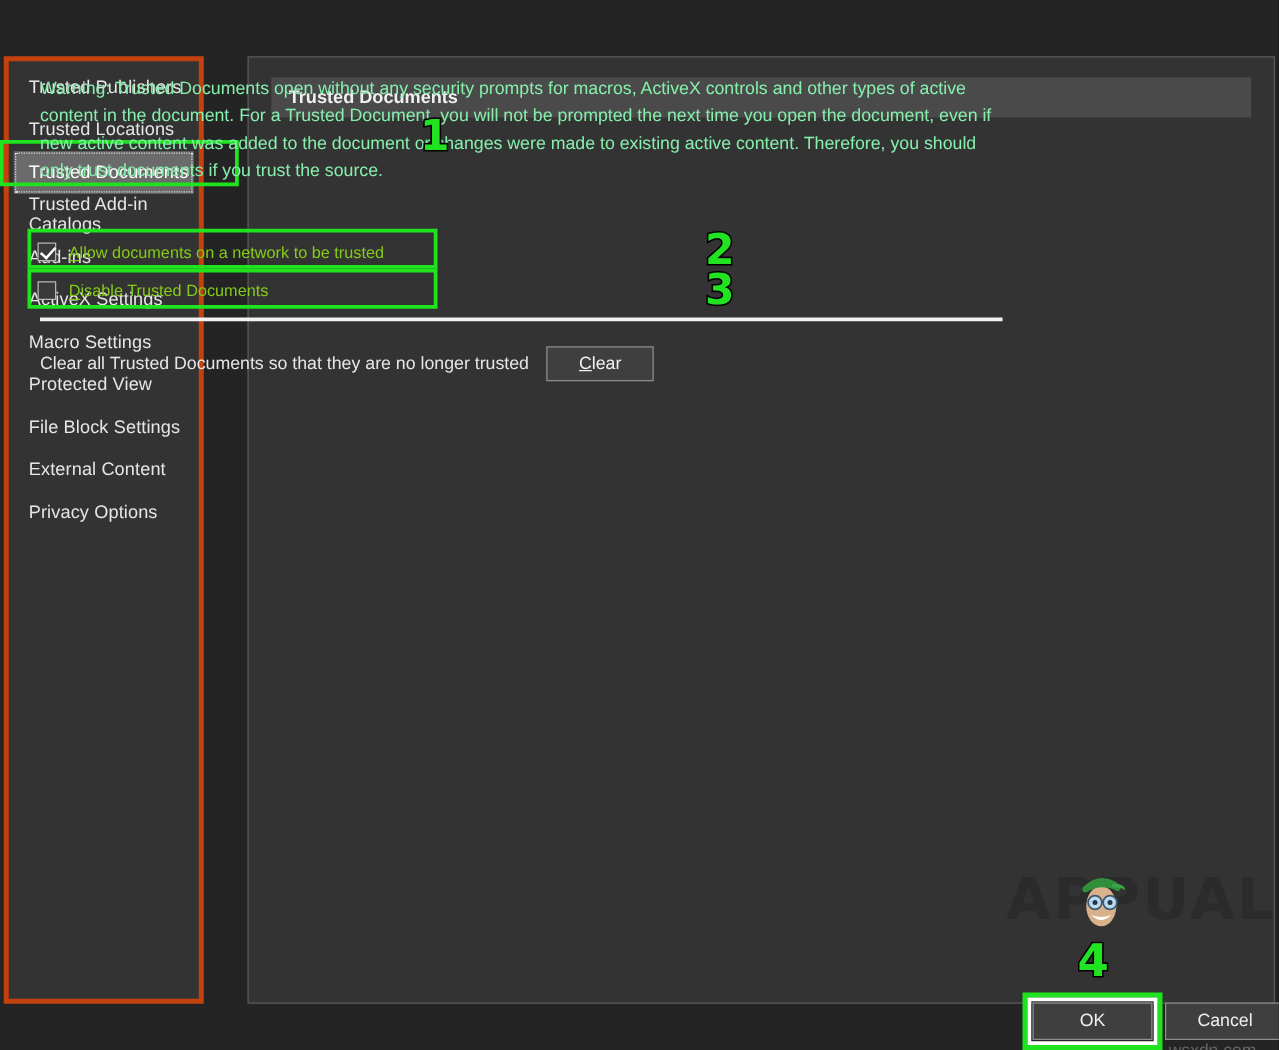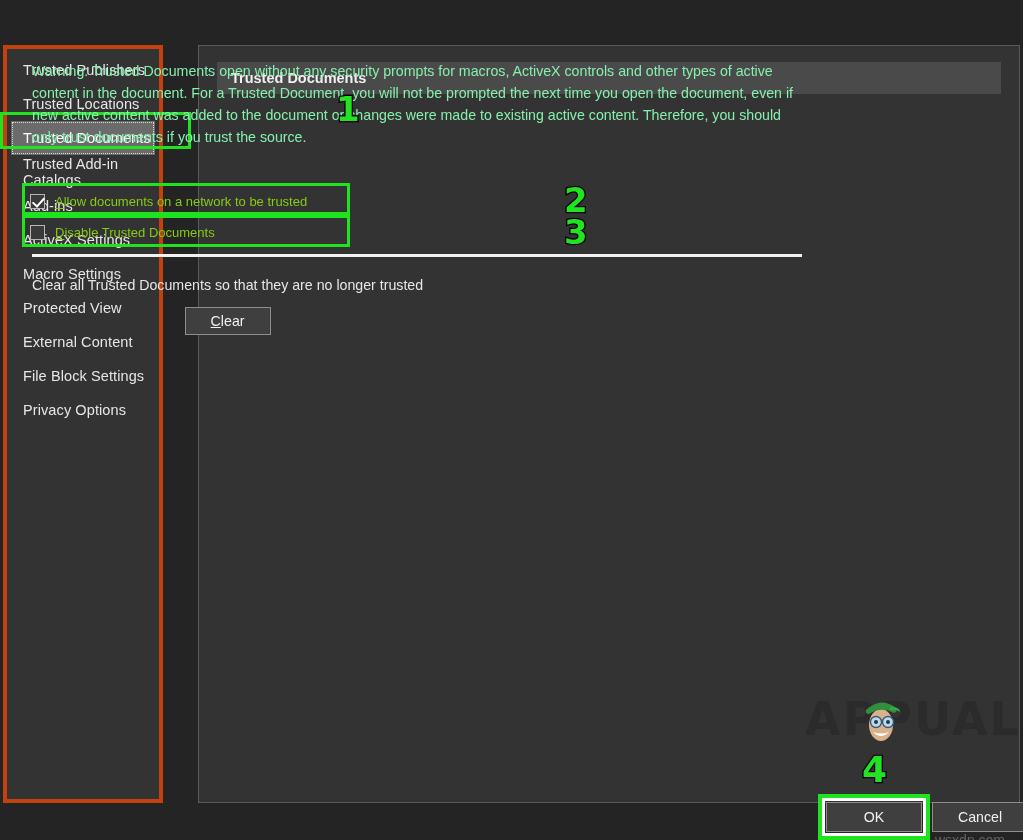--- a/index.html
+++ b/index.html
@@ -106,21 +106,21 @@
   .cb-ann.a2 { left: 22px; top: 183px; width: 328px; height: 32px; }
   .cb-ann.a3 { left: 22px; top: 215px; width: 328px; height: 32px; }
 
   .hr {
     position: absolute; left: 32px; top: 254px; width: 770px; height: 3px;
     background: #f2f2f2;
   }
 
   .clear-row {
     position: absolute; left: 32px; top: 277px;
-    display: flex; align-items: center; gap: 14px; flex-direction: column;
+    display: flex; align-items: center; gap: 14px;
   }
   .clear-text { font-size: 14.2px; color: #e6e6e6; }
   .btn {
     background: #3f3f3f; border: 1px solid #8d8d8d;
     color: #f0f0f0; font-size: 14.2px;
     font-family: "Liberation Sans", sans-serif;
     display: flex; align-items: center; justify-content: center;
     cursor: default;
   }
   .btn-clear { width: 86px; height: 28px; }
@@ -201,24 +201,24 @@
     <div class="side-item">
         <span>ActiveX Settings</span>
       </div>
     <div class="side-item">
         <span>Macro Settings</span>
       </div>
     <div class="side-item">
         <span>Protected View</span>
       </div>
     <div class="side-item">
+        <span>File Block Settings</span>
+      </div>
+    <div class="side-item">
         <span>External Content</span>
-      </div>
-    <div class="side-item">
-        <span>File Block Settings</span>
       </div>
     <div class="side-item">
         <span>Privacy Options</span>
       </div>
   </div>
   <div class="side-sel-ann"></div>
 
   <div class="content">
     <div class="content-header">Trusted Documents</div>
   </div>

